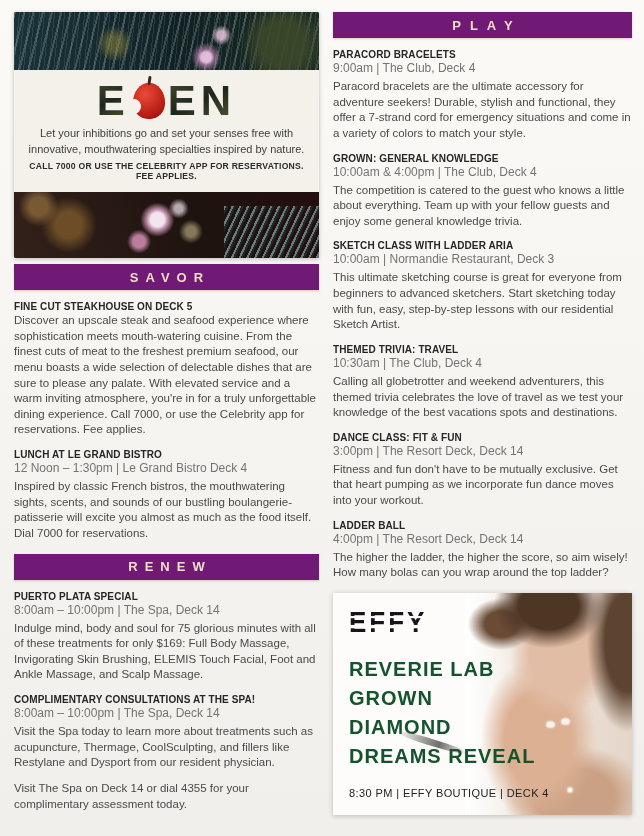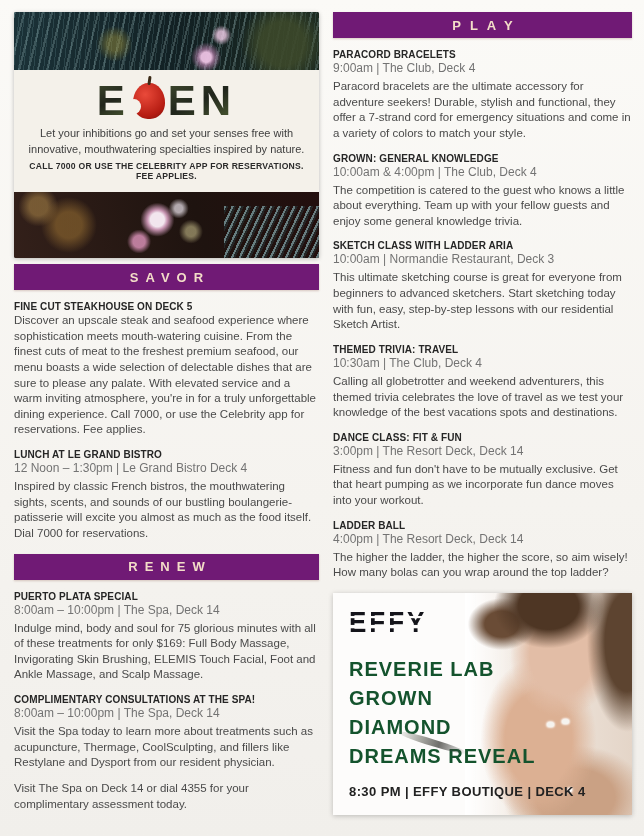--- a/index.html
+++ b/index.html
@@ -135,21 +135,21 @@
     position:absolute; top:62px; left:16px; width:190px;
     font-size:20px; font-weight:600; letter-spacing:1px; color:#14532d; line-height:1.45;
   }
   .effy-smudge {
     position:absolute; left:62px; top:146px; width:74px; height:7px; opacity:.75;
     background:linear-gradient(90deg, transparent, #8a8a82 35%, #3f3f3b 60%, transparent);
     border-radius:50%; transform:rotate(17deg);
   }
   .effy-footer {
     position:absolute; left:16px; bottom:16px;
-    font-size:13px; font-weight:700; letter-spacing:.4px; color:#222;
+    font-size:11px; font-weight:400; letter-spacing:.4px; color:#222;
   }
 </style>
 </head>
 <body>
 
 <div class="page">
 
   <div class="col-left">
 
     <div class="eden">

